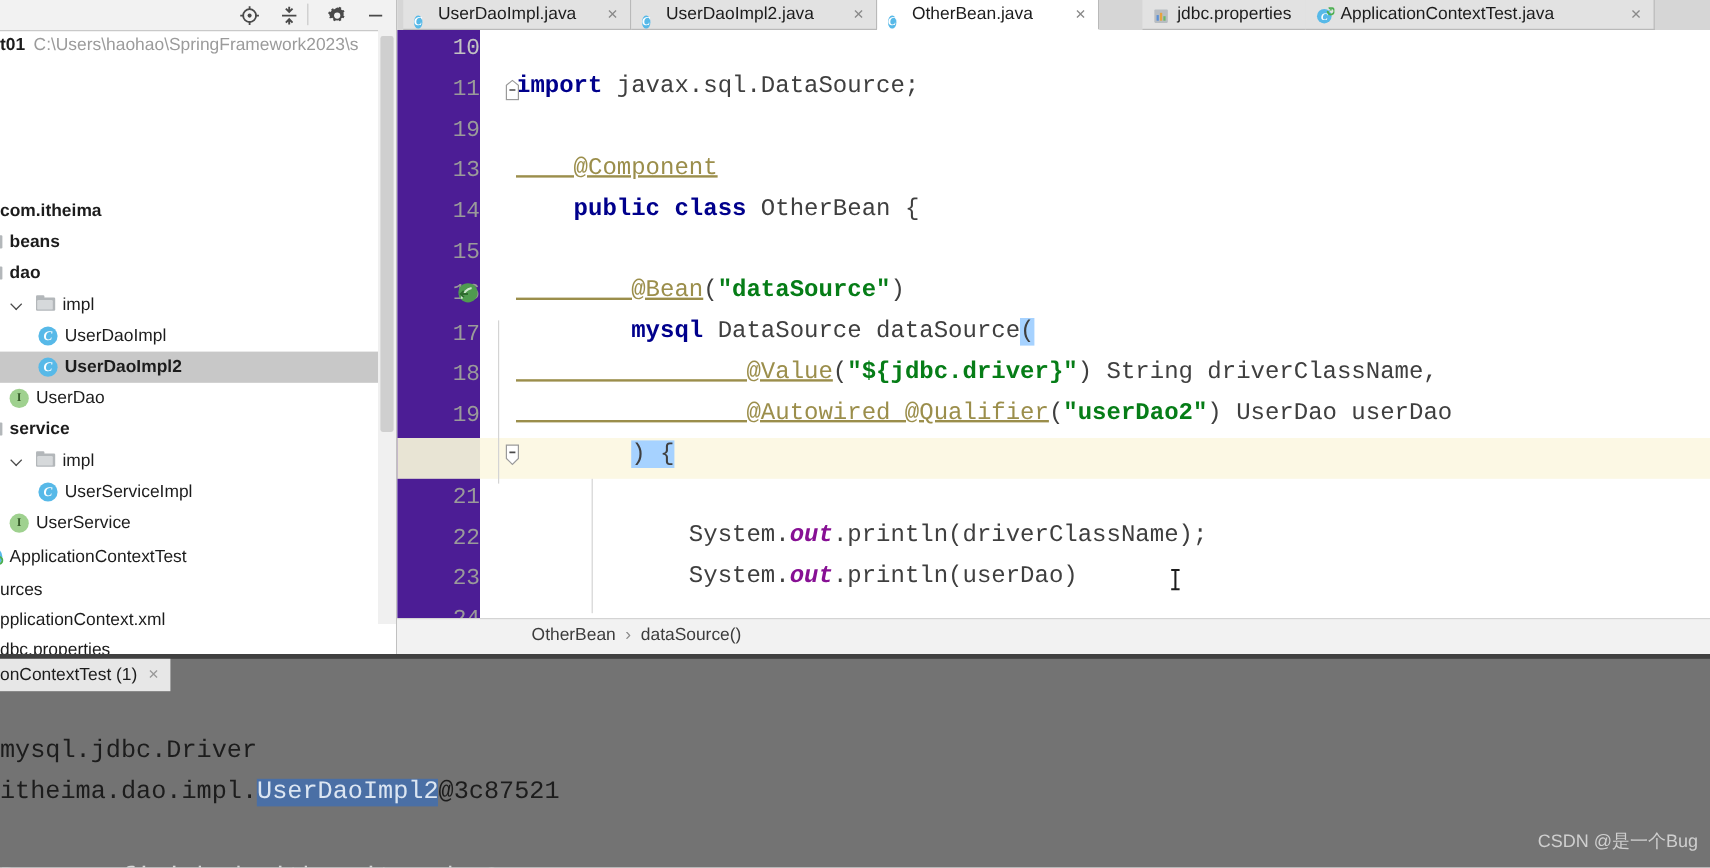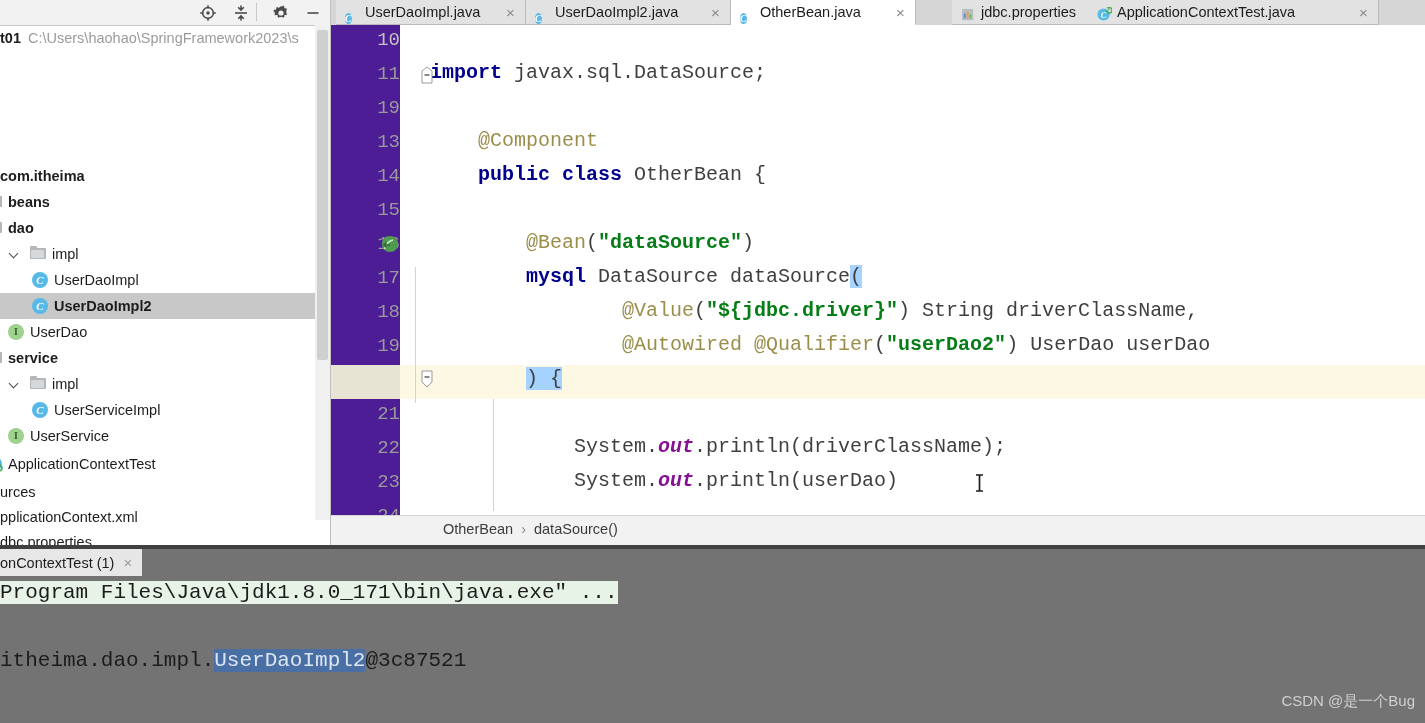--- a/index.html
+++ b/index.html
@@ -54,21 +54,21 @@
   .etab .tx{position:absolute;top:0;color:#8a8a8a;font-size:15px;}
   .tabcircle{width:15px;height:15px;border-radius:50%;background:#57b9e8;color:#fff;font-size:10px;line-height:15px;text-align:center;font-weight:bold;font-style:italic;font-family:"Liberation Serif",serif;}
 
   
   #editor{position:absolute;left:331px;top:25px;width:1094px;height:490px;background:#ffffff;overflow:hidden;}
   #gutter{position:absolute;left:0;top:0;width:69px;height:490px;background:#4c1d95;}
   #gutter-edge{position:absolute;left:69px;top:0;width:30px;height:490px;background:#ffffff;}
   .lnum{position:absolute;right:0;width:55px;text-align:right;font-family:"Liberation Mono","DejaVu Sans Mono",monospace;font-size:19px;color:#9a9a9a;}
   .codeline{position:absolute;left:99px;white-space:pre;font-family:"Liberation Mono","DejaVu Sans Mono",monospace;font-size:20px;color:#3f3f3f;letter-spacing:0px;}
   .kw{color:#00008c;font-weight:bold;}
-  .ann{color:#9b8e4b;}
+  .ann{color:#9b8e4b;text-decoration:underline;}
   .str{color:#067d17;font-weight:bold;}
   .fld{color:#871094;font-weight:bold;font-style:italic;}
   .plain{color:#3f3f3f;}
   .sel{background:#a6d2ff;}
   .curline{position:absolute;left:69px;width:1025px;height:34px;background:#fcf8e4;}
   .curline-gutter{position:absolute;left:0;width:69px;height:34px;background:#e8e4d4;}
   .indent-guide{position:absolute;width:1px;background:#d4d4d4;}
   .fold-marker{position:absolute;width:16px;height:18px;}
   .mcursor{position:absolute;width:9px;height:18px;}
 
@@ -310,20 +310,20 @@
     <span class="bc-text">
       <span>OtherBean</span><span class="bc-sep">›</span><span>dataSource()</span>
     </span>
   </div>
 
   <div id="runpanel">
     <div id="runtab">
       <span>onContextTest (1)</span><span class="rt-x">×</span>
     </div>
     <div id="console">
-        <div class="cline" style="top: 0px;"><span class="hl">Program Files\Java\jdk1.8.0_171\bin\java.exe" ...</span></div>
+        <div class="cline" style="top: 34px;"><span>mysql.jdbc.Driver</span></div>
         <div class="cline" style="top: 68px;"><span>itheima.dao.impl.</span><span class="bsel">UserDaoImpl2</span><span>@3c87521</span></div>
         <div class="cline clipped" style="top: 140px;"><span>Process finished with exit code 0</span></div>
       </div>
   </div>
 
   <div id="watermark">CSDN @是一个Bug</div>
 </div>
 
 </body></html>

